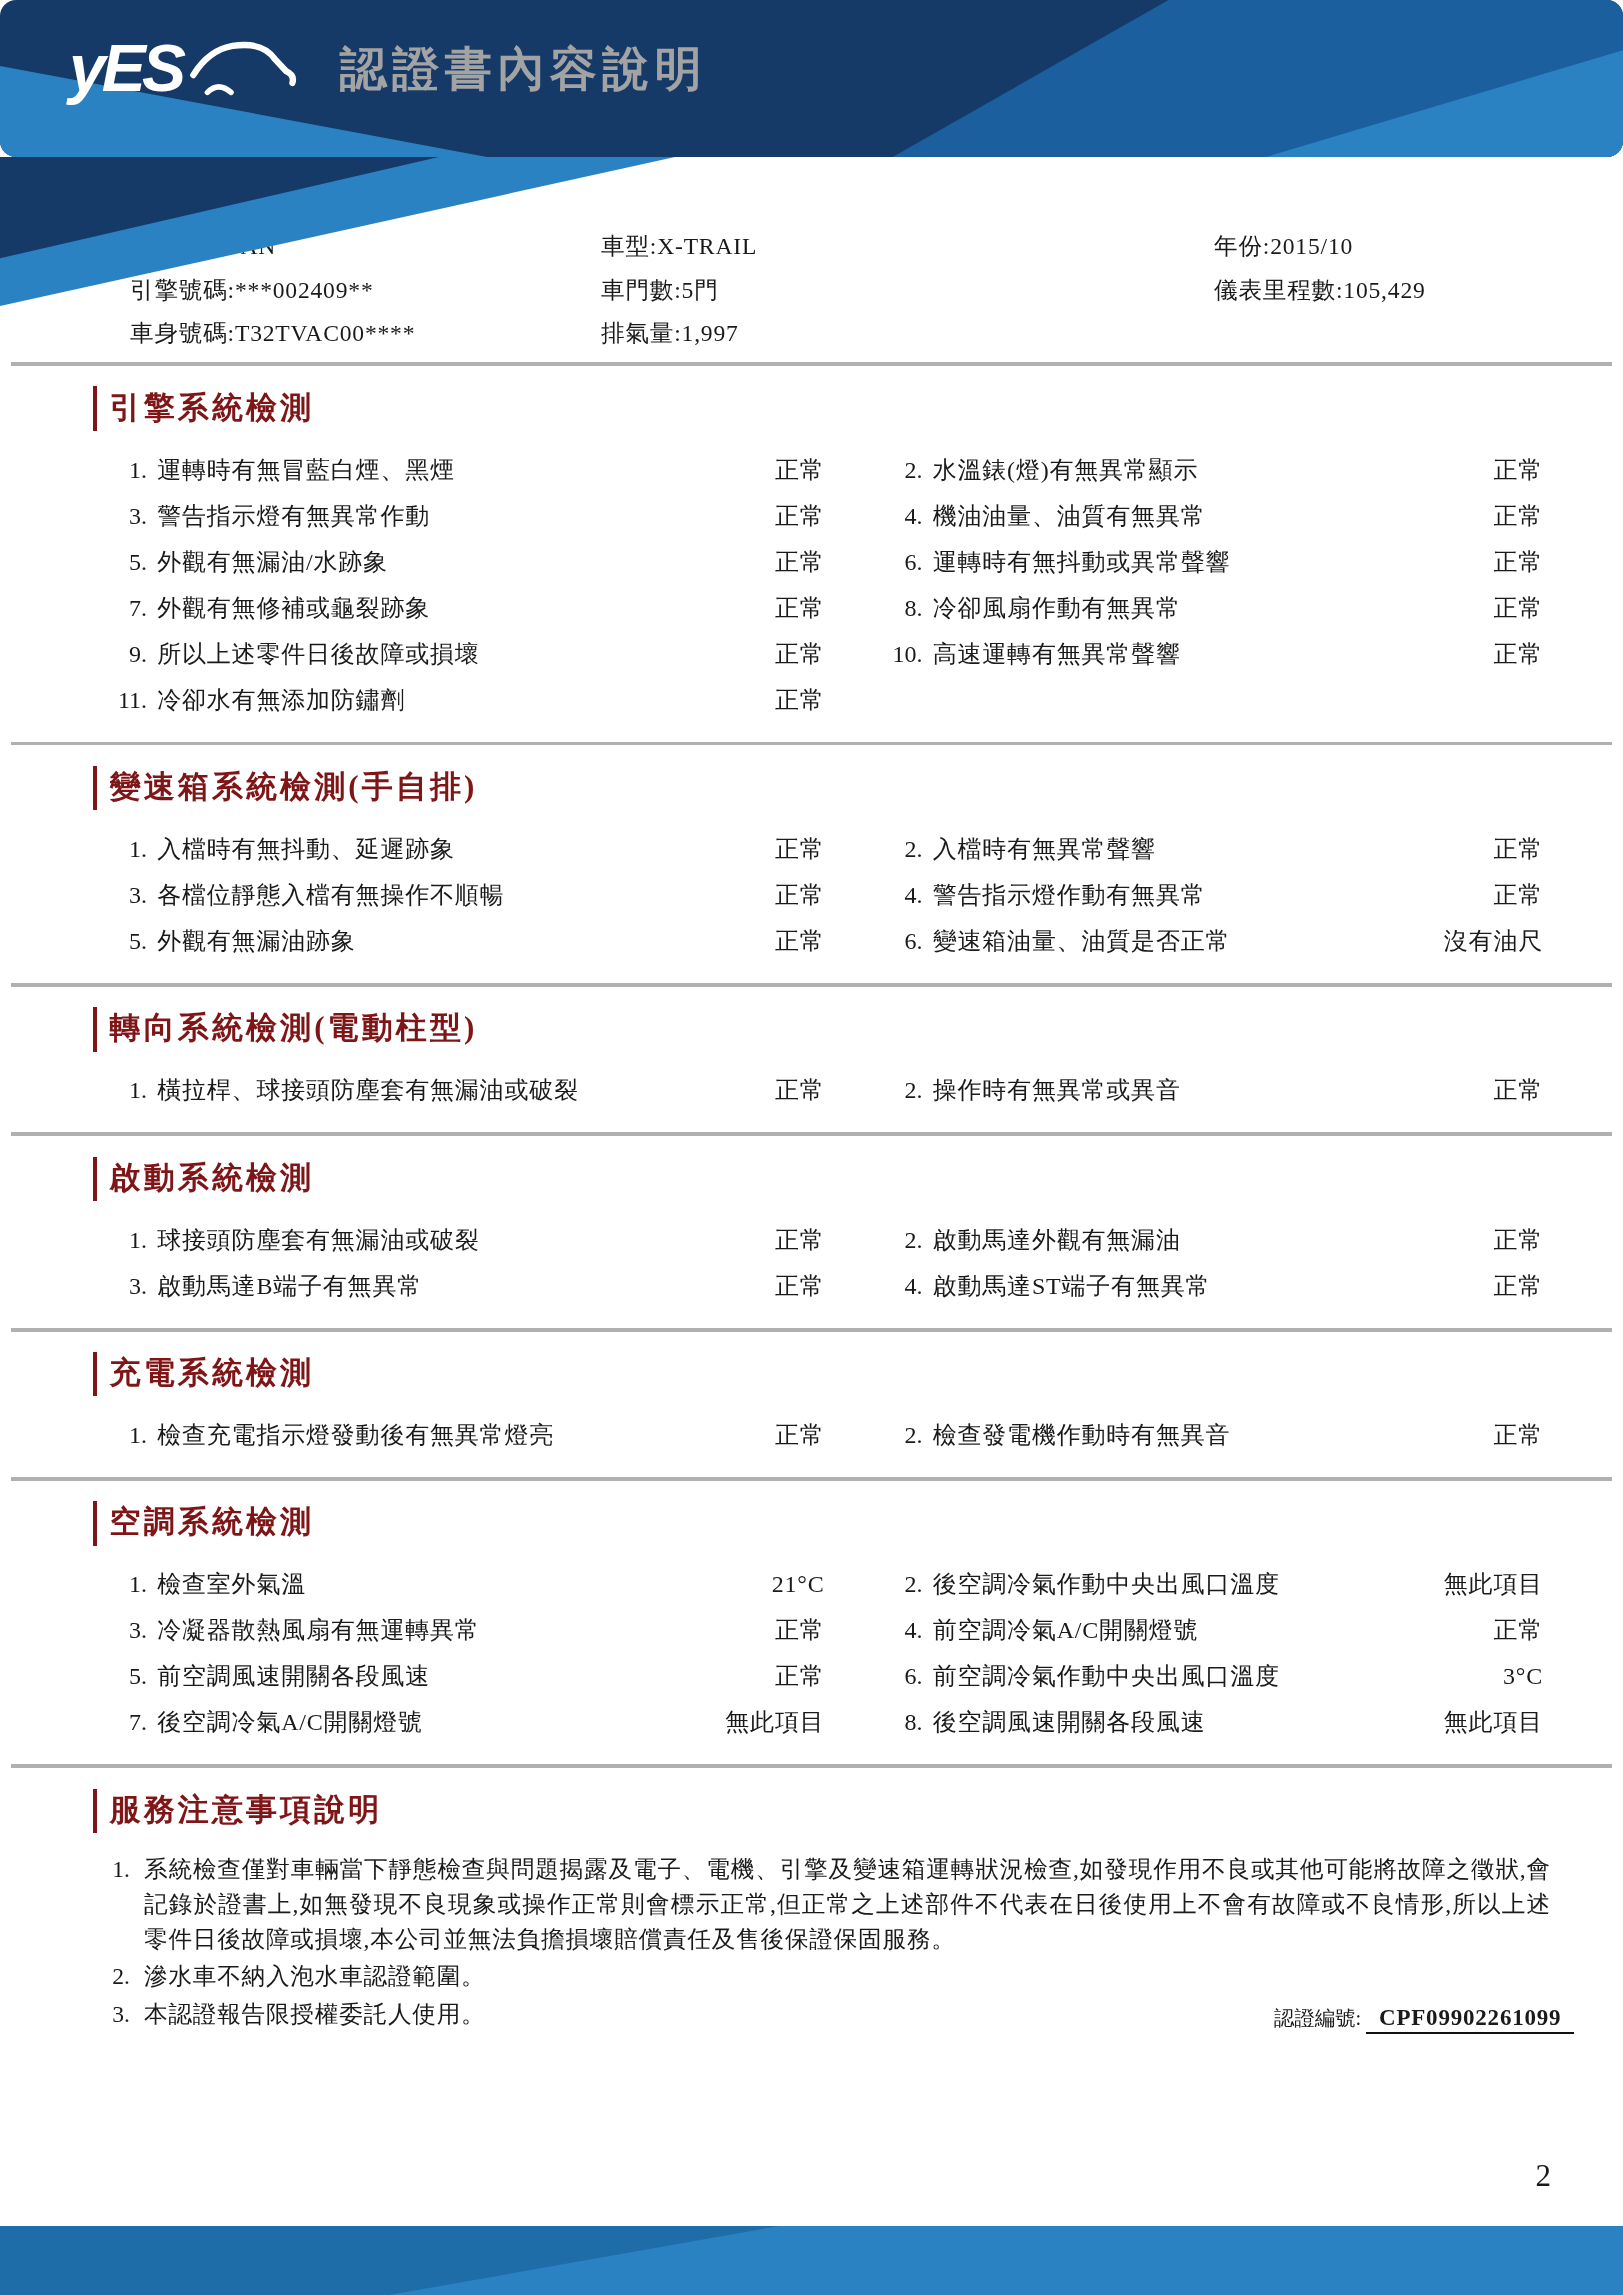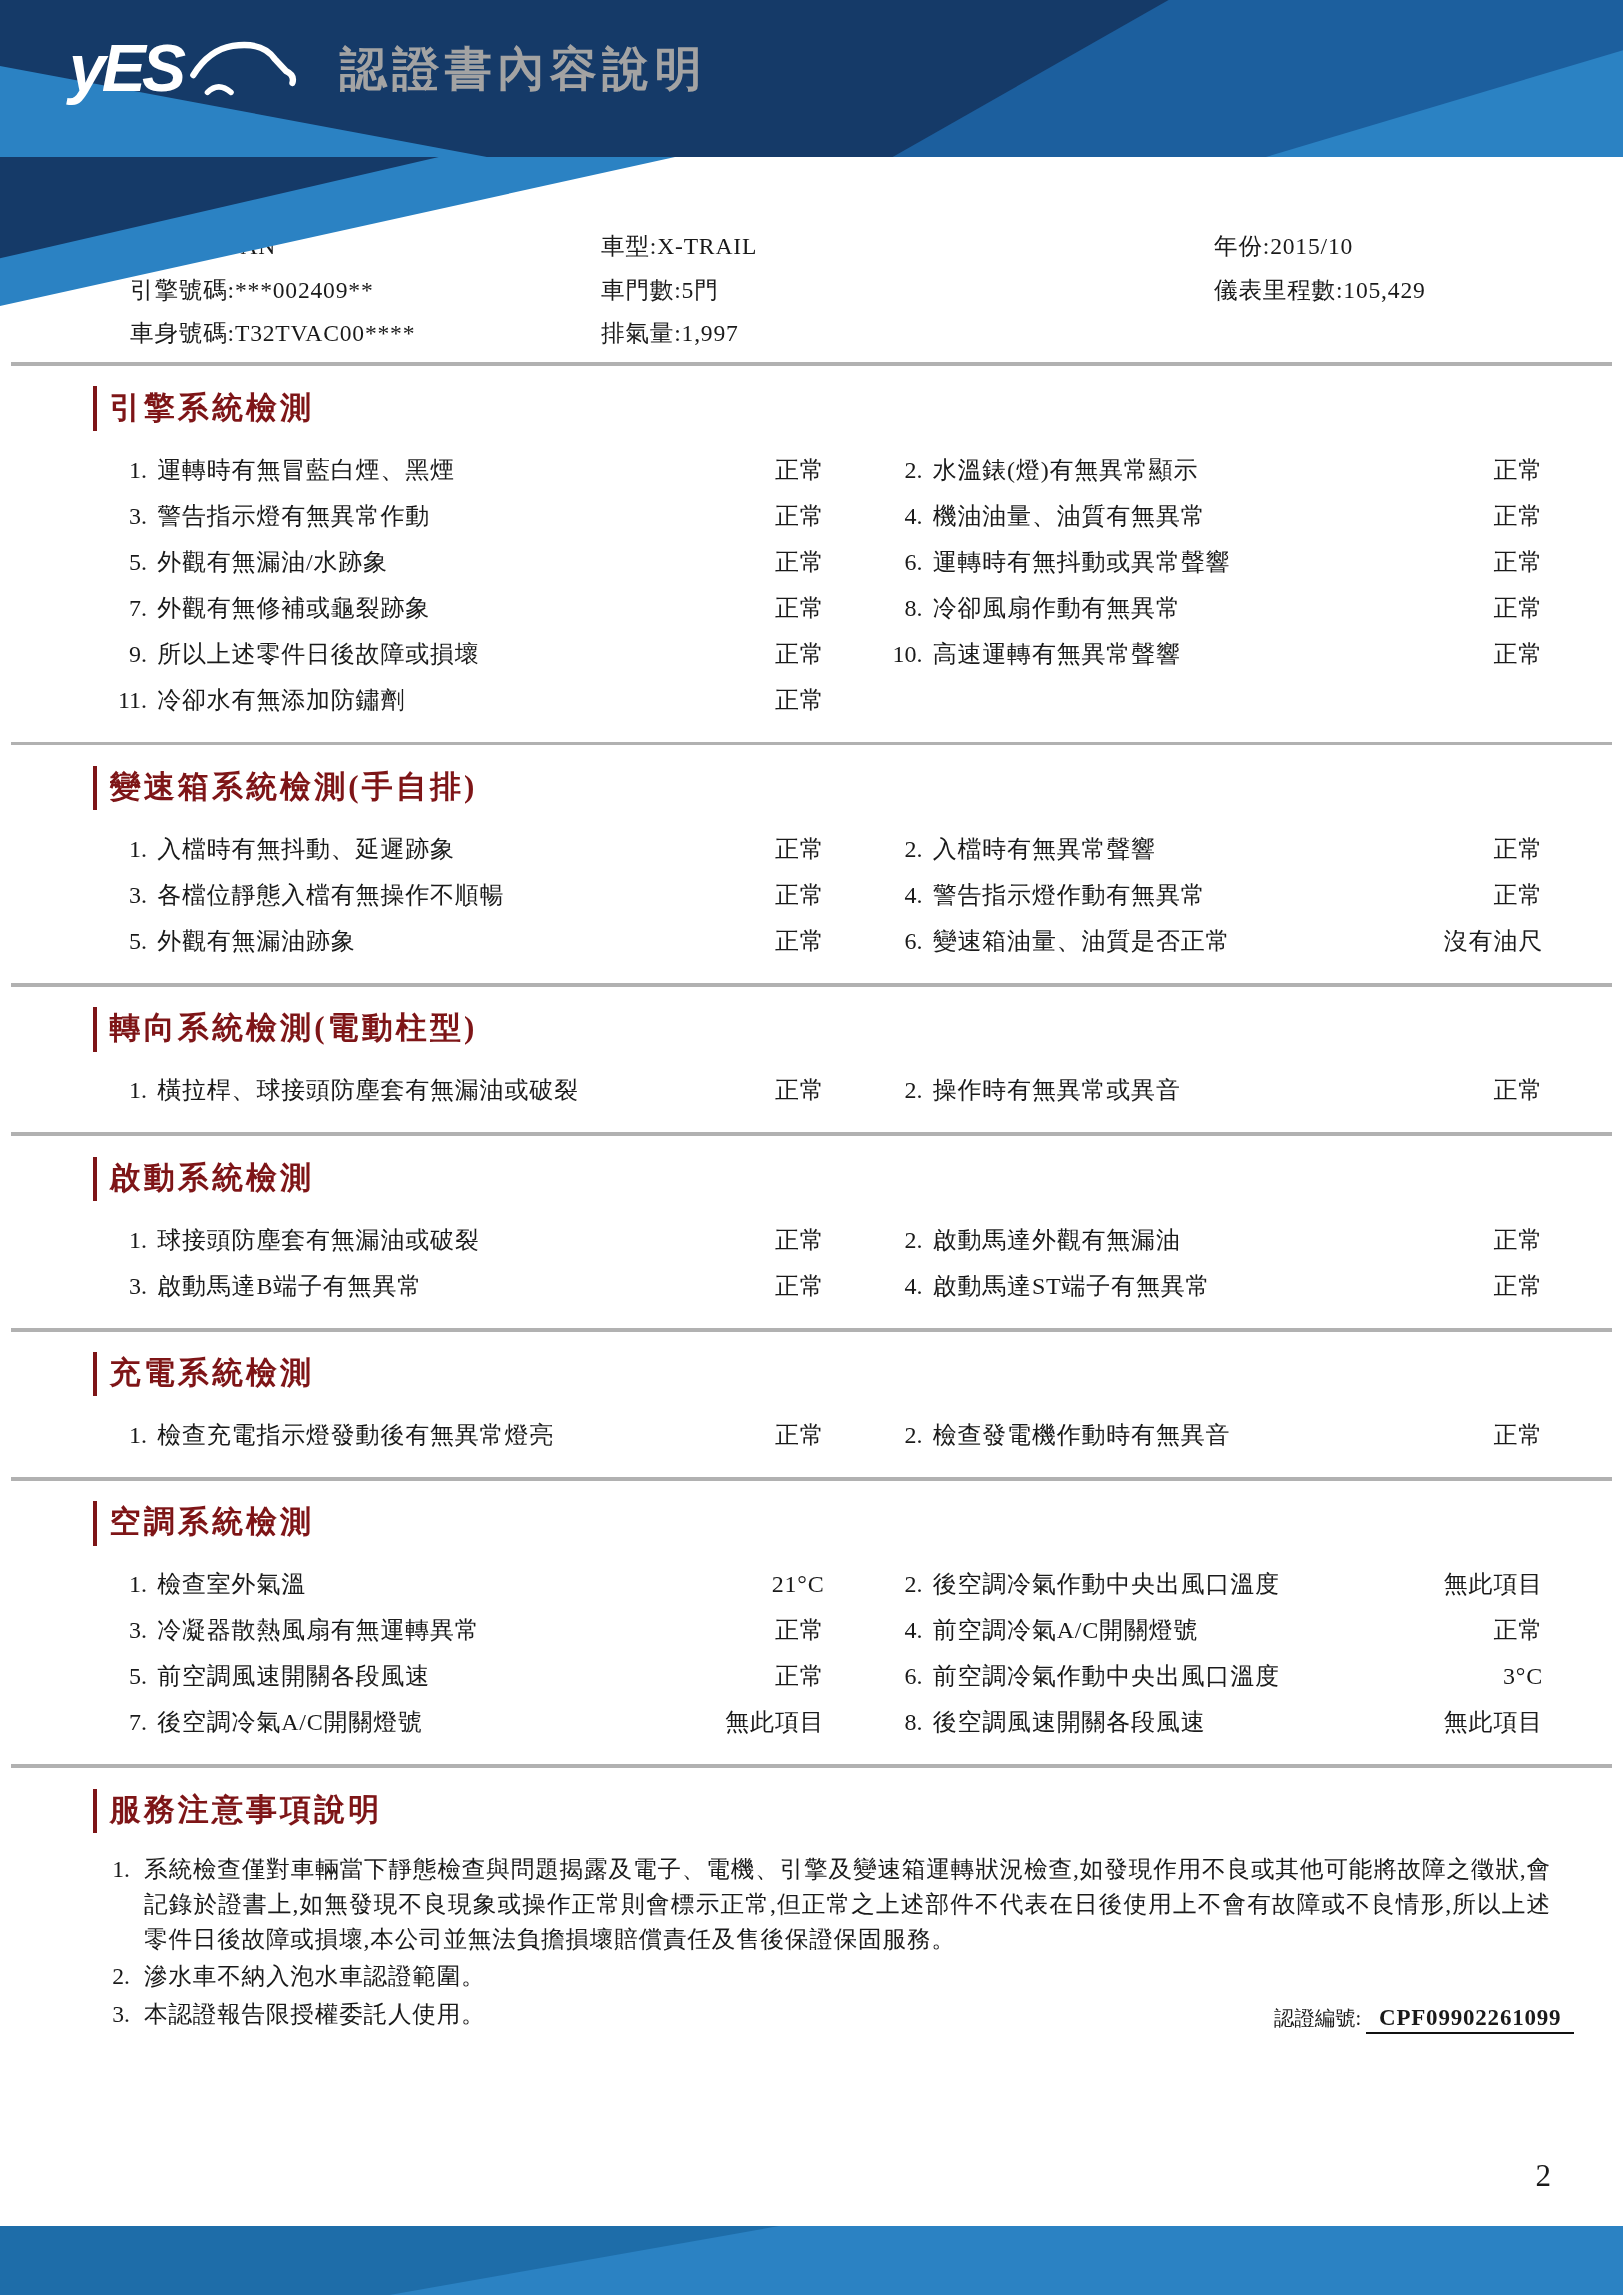--- a/index.html
+++ b/index.html
@@ -8,21 +8,21 @@
   }
   *{margin:0;padding:0;box-sizing:border-box;}
   html,body{background:#e8e8e8;}
   .page{
     position:relative; width:1623px; height:2295px; background:#fff;
     font-family:"Liberation Serif","DejaVu Serif",serif; color:var(--text);
     overflow:hidden; margin:0 auto;
   }
 
   
-  .header-band{position:relative; height:157px; background:var(--navy); overflow:hidden;}
+  .header-band{position:relative; height:157px; background:var(--navy); overflow:hidden;border-radius:16px;}
   .hb-poly{position:absolute; inset:0;}
   .hb-right{background:var(--blue_mid); clip-path:polygon(55% 100%,72% 0,100% 0,100% 100%);}
   .hb-right-light{background:var(--blue_light); clip-path:polygon(78% 100%,100% 32%,100% 100%);}
   .hb-left-light{background:var(--blue_light); clip-path:polygon(0 100%,0 42%,30% 100%);}
   .header-content{position:absolute; left:69px; top:31px; display:flex; align-items:center; gap:35px;}
   .logo{display:flex; align-items:flex-end; gap:4.7px;}
   .logo-text{
     font-family:"Liberation Sans","DejaVu Sans",sans-serif;
     font-style:italic; font-weight:900; font-size:66px; line-height:75px;
     color:#fff; letter-spacing:-3.9px;

